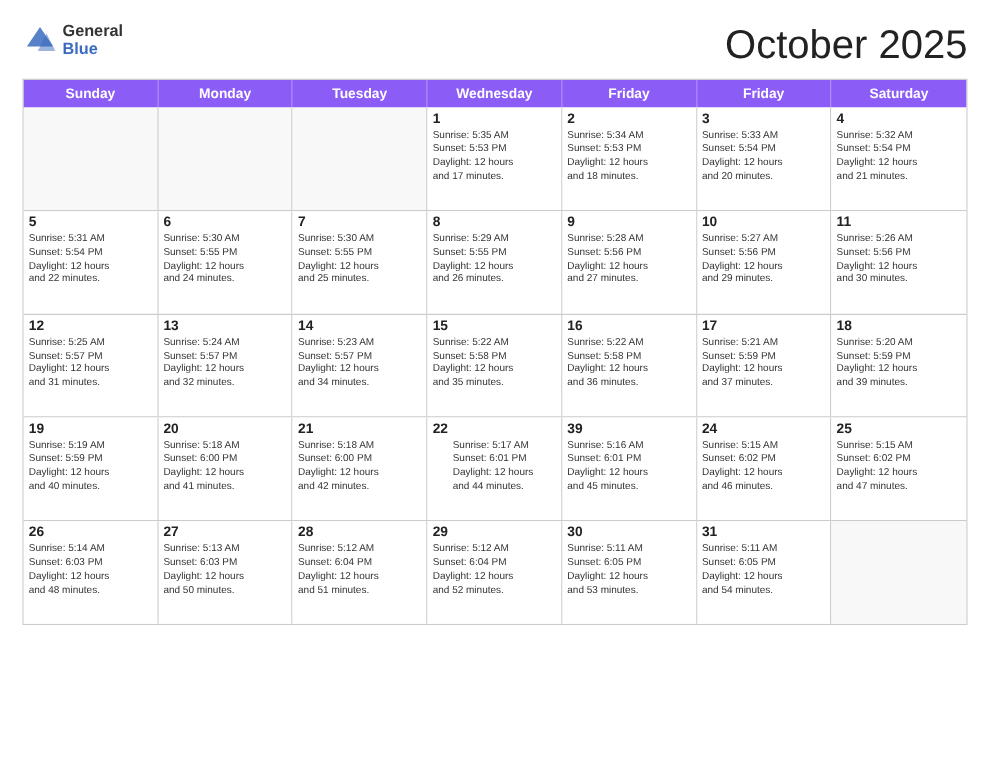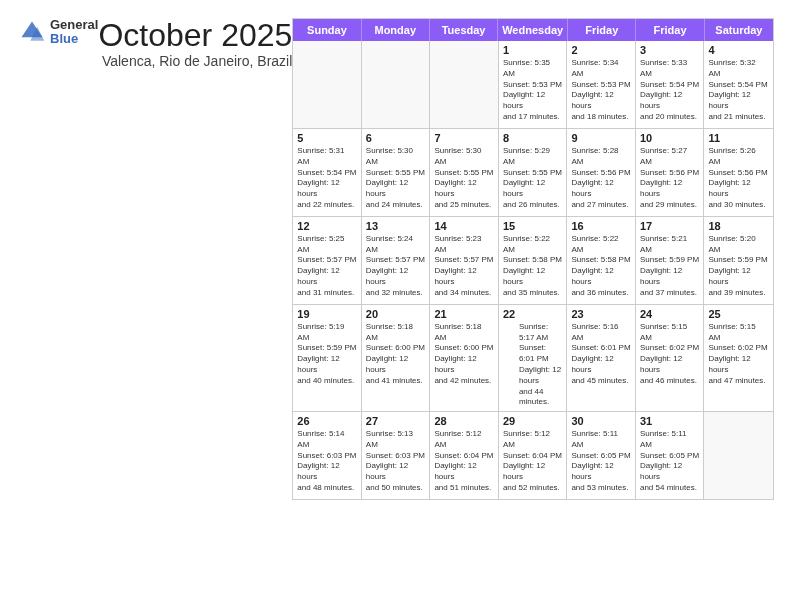--- a/index.html
+++ b/index.html
@@ -8,21 +8,21 @@
       height: 612px;
       font-family: Arial, sans-serif;
       background: #fff;
       overflow: hidden;
     }
     .page {
       width: 792px;
       height: 512px;
       padding: 18px 18px 12px 18px;
       display: flex;
-      flex-direction: row;
+      flex-direction: column;
     }
     .header {
       display: flex;
       justify-content: space-between;
       align-items: flex-start;
       margin-bottom: 10px;
     }
     .logo {
       display: flex;
       align-items: center;
@@ -126,21 +126,20 @@
         <polygon points="16,4 28,22 4,22" fill="#3a6bbf" opacity="0.85"></polygon>
         <polygon points="22,10 30,26 14,26" fill="#3a6bbf" opacity="0.5"></polygon>
       </svg>
       <div class="logo-text">
         <span class="logo-general">General</span>
         <span class="logo-blue">Blue</span>
       </div>
     </div>
     <div class="title-block">
       <div class="month-title">October 2025</div>
-      <div class="location">Valenca, Rio de Janeiro, Brazil</div>
     </div>
   </div>
 
   <div class="calendar">
     <div class="cal-header-row">
     <div class="cal-header-cell">Sunday</div>
         <div class="cal-header-cell">Monday</div>
         <div class="cal-header-cell">Tuesday</div>
         <div class="cal-header-cell">Wednesday</div>
         <div class="cal-header-cell">Friday</div>
@@ -306,21 +305,21 @@
 and 42 minutes.</div>
           </div>
           <div class="cal-cell">
             <span class="day-number">22</span>
             <div class="cell-info" style="white-space: pre-line; margin-left: 16px;">Sunrise: 5:17 AM
 Sunset: 6:01 PM
 Daylight: 12 hours
 and 44 minutes.</div>
           </div>
           <div class="cal-cell">
-            <span class="day-number">23</span>
+            <span class="day-number">39</span>
             <div class="cell-info" style="white-space: pre-line;">Sunrise: 5:16 AM
 Sunset: 6:01 PM
 Daylight: 12 hours
 and 45 minutes.</div>
           </div>
           <div class="cal-cell">
             <span class="day-number">24</span>
             <div class="cell-info" style="white-space: pre-line;">Sunrise: 5:15 AM
 Sunset: 6:02 PM
 Daylight: 12 hours

